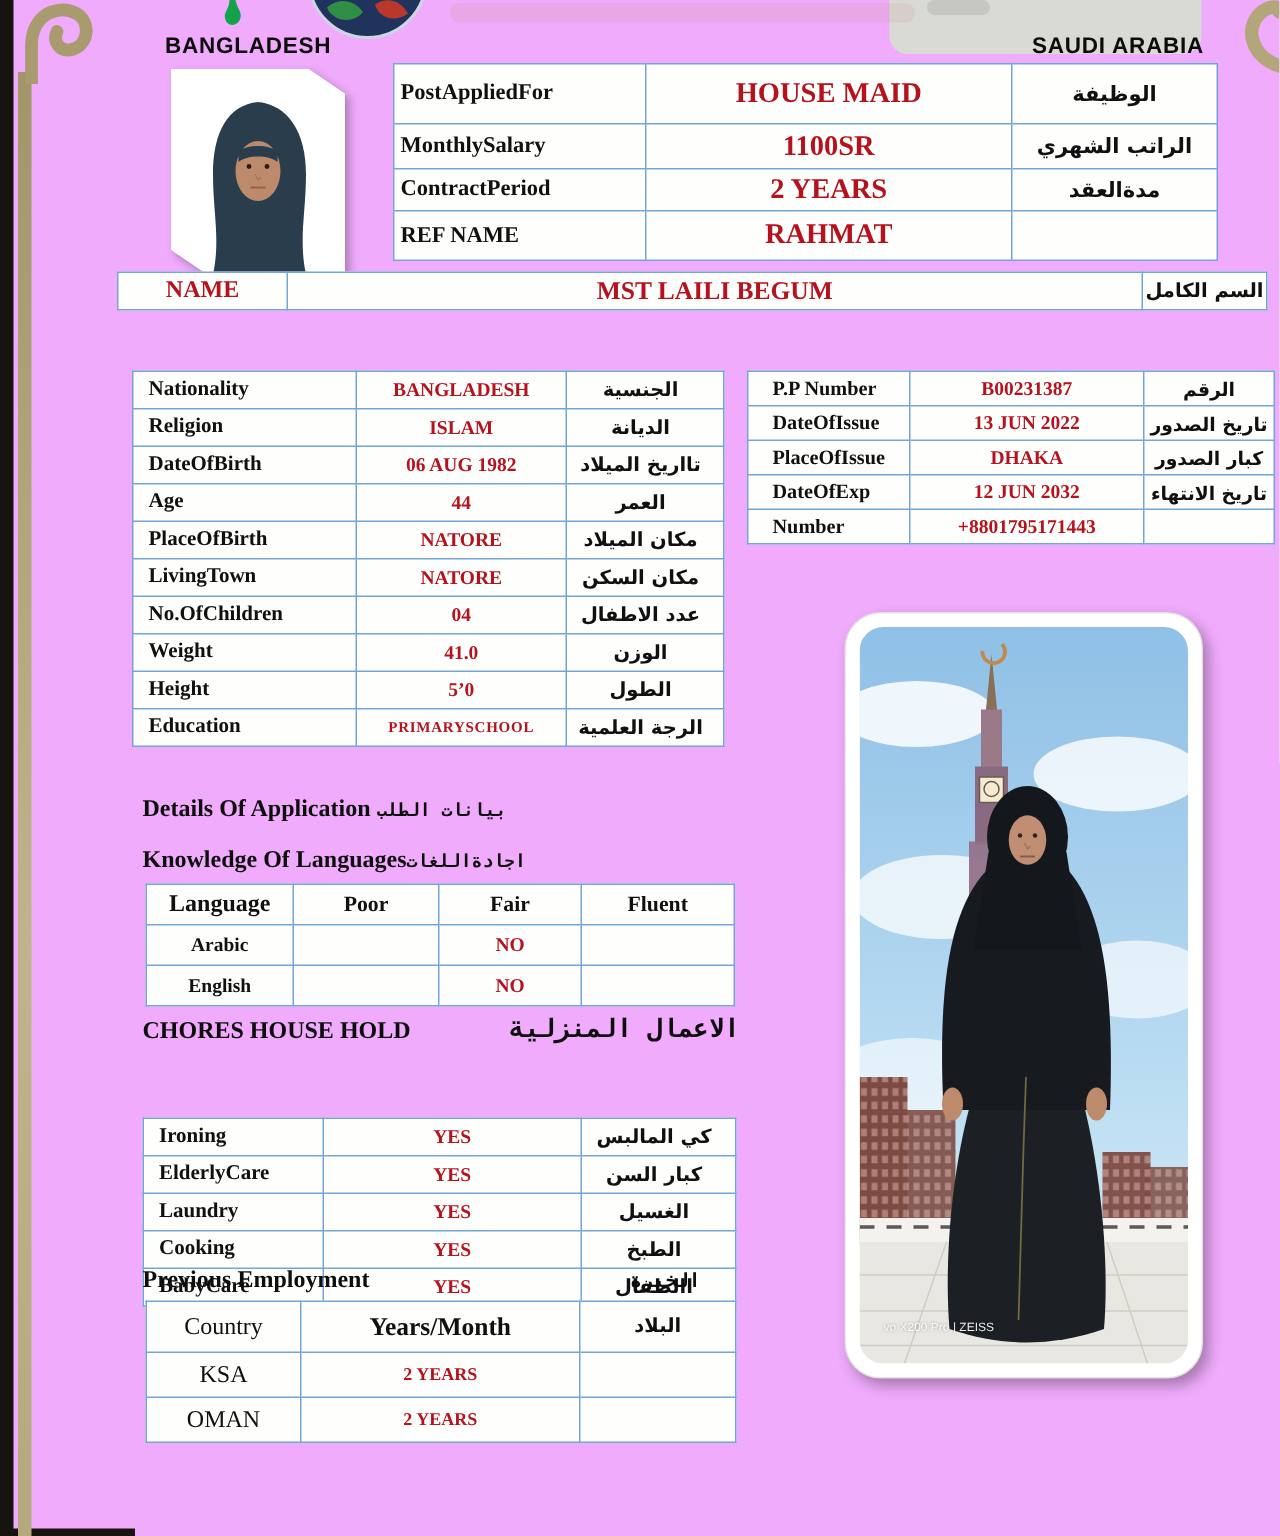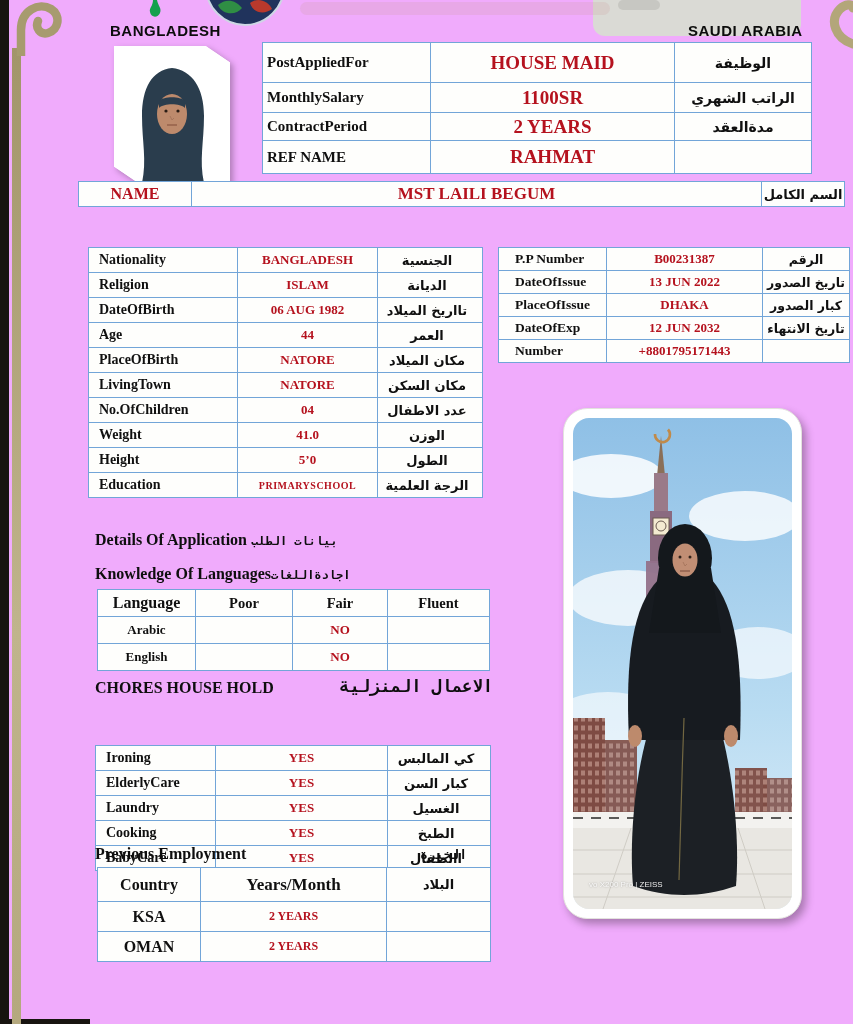--- a/index.html
+++ b/index.html
@@ -65,21 +65,21 @@
   .langs td{text-align:center;font-weight:bold;}
   .langs .hdr0{font-size:16px;color:#101010;}
   .langs .hdr{font-size:14.5px;color:#101010;}
   .langs .lang-name{font-size:13px;color:#101010;}
   .langs .no{font-size:13px;color:#b5121e;}
   .chorestable{left:95px;top:745px;width:395px;}
   .chorestable tr{height:25px;}
   .emptable{left:97px;top:867px;width:393px;}
   .emptable .hrow{height:34px;}
   .emptable .drow{height:30px;}
-  .emptable .country-cell{font-weight:bold;font-size:16px;color:#101010;text-align:center;}
+  .emptable .country-cell{font-weight:normal;font-size:16px;color:#101010;text-align:center;}
   .emptable .dur-hdr{font-weight:bold;font-size:17px;color:#101010;text-align:center;}
   .emptable .val{font-size:12px;}
   
   .heading{position:absolute;color:#0e0e0e;font-weight:bold;}
   .h-details{left:95px;top:531px;font-size:16px;}
   .h-knowledge{left:95px;top:565px;font-size:16px;}
   .h-ar{font-family:Liberation Mono, monospace;font-size:12px;font-weight:bold;}
   .h-chores{left:95px;top:676px;width:398px;display:flex;justify-content:space-between;align-items:flex-end;font-size:16px;}
   .h-chores .h-ar{font-size:17px;}
   .h-emp{left:95px;top:845px;width:372px;display:flex;justify-content:space-between;align-items:baseline;font-size:16px;}

